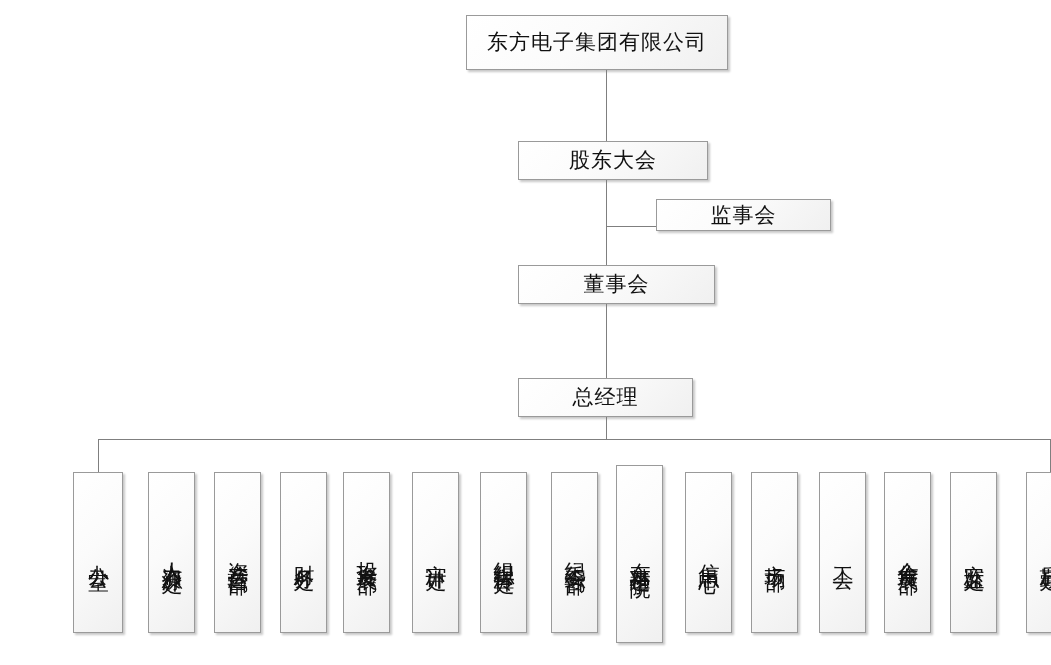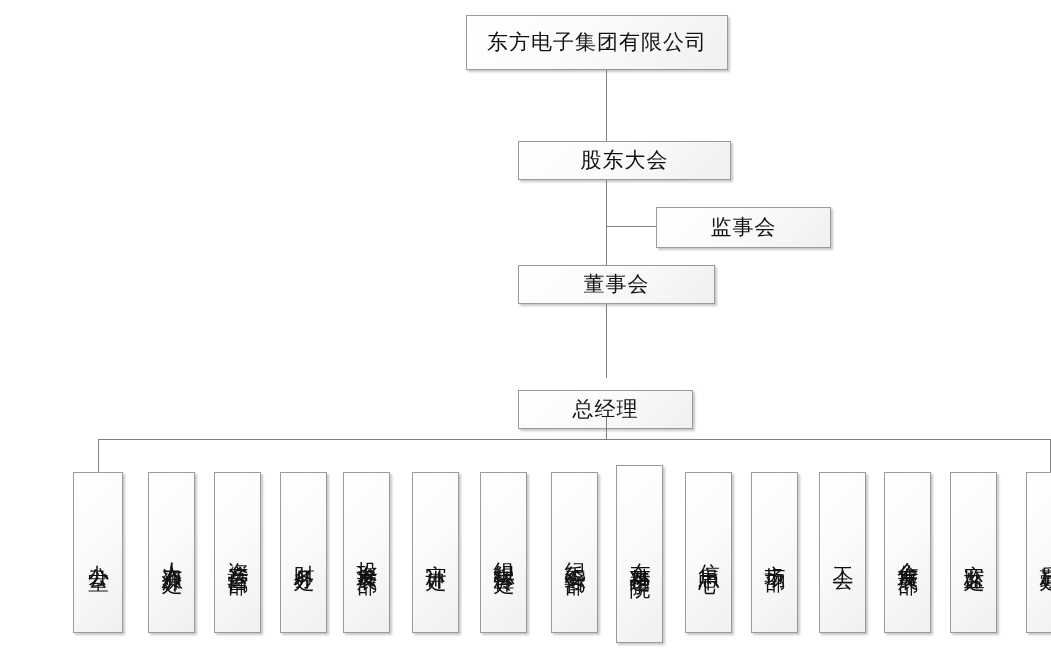--- a/index.html
+++ b/index.html
@@ -61,33 +61,33 @@
 </style>
 </head>
 <body>
 
 <div id="org-chart">
 
   <div class="node horiz" style="left:418px; top:15px; width:262px; height:55px;">
     <span>东方电子集团有限公司</span>
   </div>
 
-  <div class="node horiz" style="left:470px; top:141px; width:213px; height:39px;">
+  <div class="node horiz" style="left:470px; top:141px; width:190px; height:39px;">
     <span>股东大会</span>
   </div>
 
-  <div class="node horiz" style="left:608px; top:207px; width:175px; height:41px;">
+  <div class="node horiz" style="left:608px; top:199px; width:175px; height:32px;">
     <span>监事会</span>
   </div>
 
   <div class="node horiz" style="left:470px; top:265px; width:197px; height:39px;">
     <span>董事会</span>
   </div>
 
-  <div class="node horiz" style="left:470px; top:390px; width:175px; height:39px;">
+  <div class="node horiz" style="left:470px; top:378px; width:175px; height:39px;">
     <span>总经理</span>
   </div>
 
   <div class="conn conn-v" style="left:558px; top:70px; height:71px;"></div>
 
   <div class="conn conn-v" style="left:558px; top:180px; height:85px;"></div>
 
   <div class="conn conn-h" style="left:558px; top:226px; width:50px;"></div>
 
   <div class="conn conn-v" style="left:558px; top:304px; height:74px;"></div>

